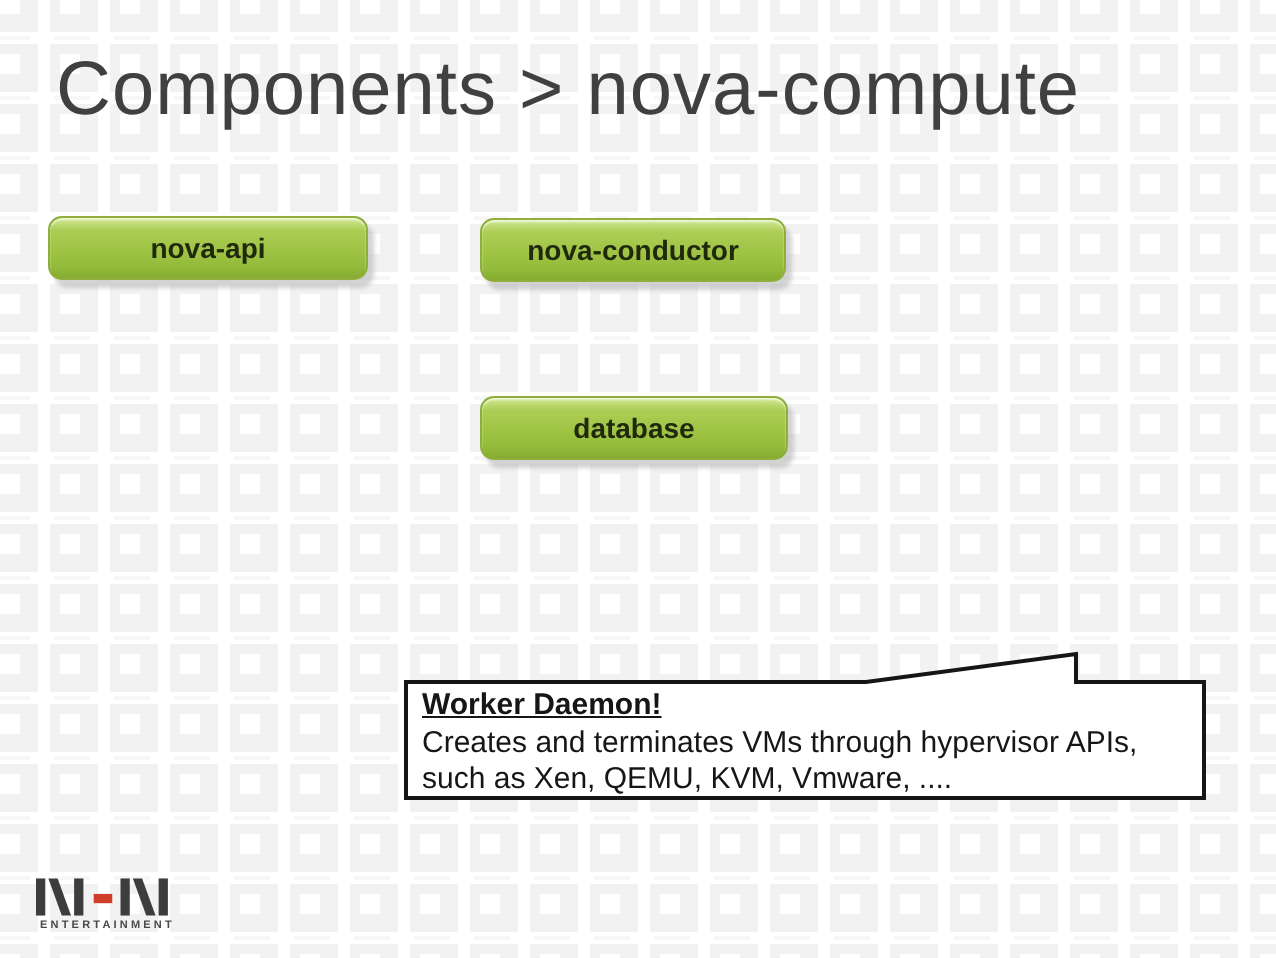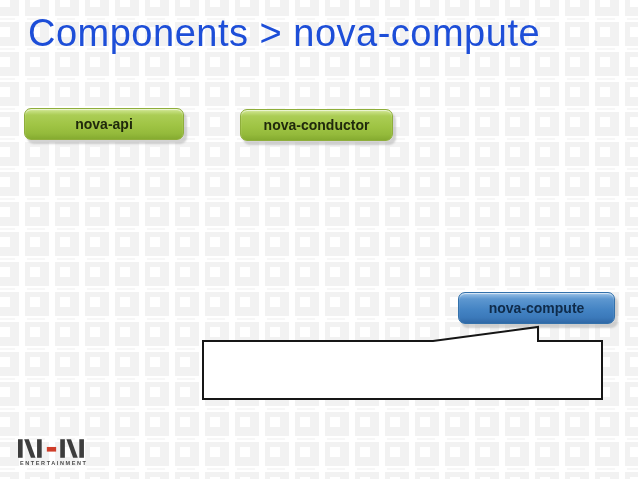--- a/index.html
+++ b/index.html
@@ -13,23 +13,23 @@
     position:absolute; width:10px; height:10px;
     border:solid #f2f2f2; border-width:5px 9px 9px 5px;
   }
   .tile::after {
     content:''; position:absolute; left:-3px; top:21px;
     width:18px; height:2px; background:#f7f7f7;
   }
   
   .layer { position:absolute; inset:0; z-index:1; }
   #title {
-    position:absolute; left:28px; top:10px; width:600px;
+    position:absolute; left:28px; top:22px; width:600px;
     font-size:38px; line-height:46px; font-weight:400;
-    color:#1d4ed8; letter-spacing:0.5px; white-space:nowrap;
+    color:#404040; letter-spacing:0.5px; white-space:nowrap;
   }
   .box {
     position:absolute; height:30px; border-radius:7px;
     display:flex; align-items:center; justify-content:center;
     font-size:14px; font-weight:bold; white-space:nowrap;
     box-shadow: inset 0 1px 1px rgba(255,255,255,0.65), 3px 4px 2px rgba(175,175,175,0.55);
   }
   .box.green {
     background: linear-gradient(to bottom, #d3e896 0%, #abcd55 20%, #9fc444 55%, #94ba3b 82%, #85ab30 100%);
     border:1px solid #8fae3c; color:#20290c;
@@ -443,27 +443,32 @@
   <div class="layer">
 
     <div id="title">Components &gt; nova-compute</div>
 
     <div class="box green" id="box-nova-conductor">
       <span>nova-conductor</span>
     </div>
     <div class="box green" id="box-nova-api">
       <span>nova-api</span>
     </div>
-    <div class="box blue" id="box-nova-compute">
-      <span>nova-compute</span>
+    <div class="box green" id="box-database">
+      <span>database</span>
     </div>
 
     <svg id="callout-svg" viewBox="0 0 412 78">
       <polygon points="3,17 233,17 338,3 338,17 402,17 402,75 3,75" fill="#ffffff" stroke="#161616" stroke-width="2" stroke-linejoin="miter"></polygon>
     </svg>
+    <div id="callout-text">
+      <div id="callout-heading">Worker Daemon!</div>
+      <div>Creates and terminates VMs through hypervisor APIs,</div>
+      <div>such as Xen, QEMU, KVM, Vmware, ....</div>
+    </div>
 
     <div id="logo">
       <svg id="logo-mark" width="68" height="23" viewBox="0 0 66 22">
         <rect x="0" y="2" width="4.5" height="18" fill="#3d3d3d"></rect>
         <polygon points="6,2 10.5,2 17,20 12.5,20" fill="#3d3d3d"></polygon>
         <rect x="18.5" y="2" width="4.5" height="18" fill="#3d3d3d"></rect>
         <rect x="28" y="9.5" width="9" height="4.5" fill="#cf3e2a"></rect>
         <rect x="41" y="2" width="4.5" height="18" fill="#3d3d3d"></rect>
         <polygon points="47,2 51.5,2 58,20 53.5,20" fill="#3d3d3d"></polygon>
         <rect x="59.5" y="2" width="4.5" height="18" fill="#3d3d3d"></rect>

